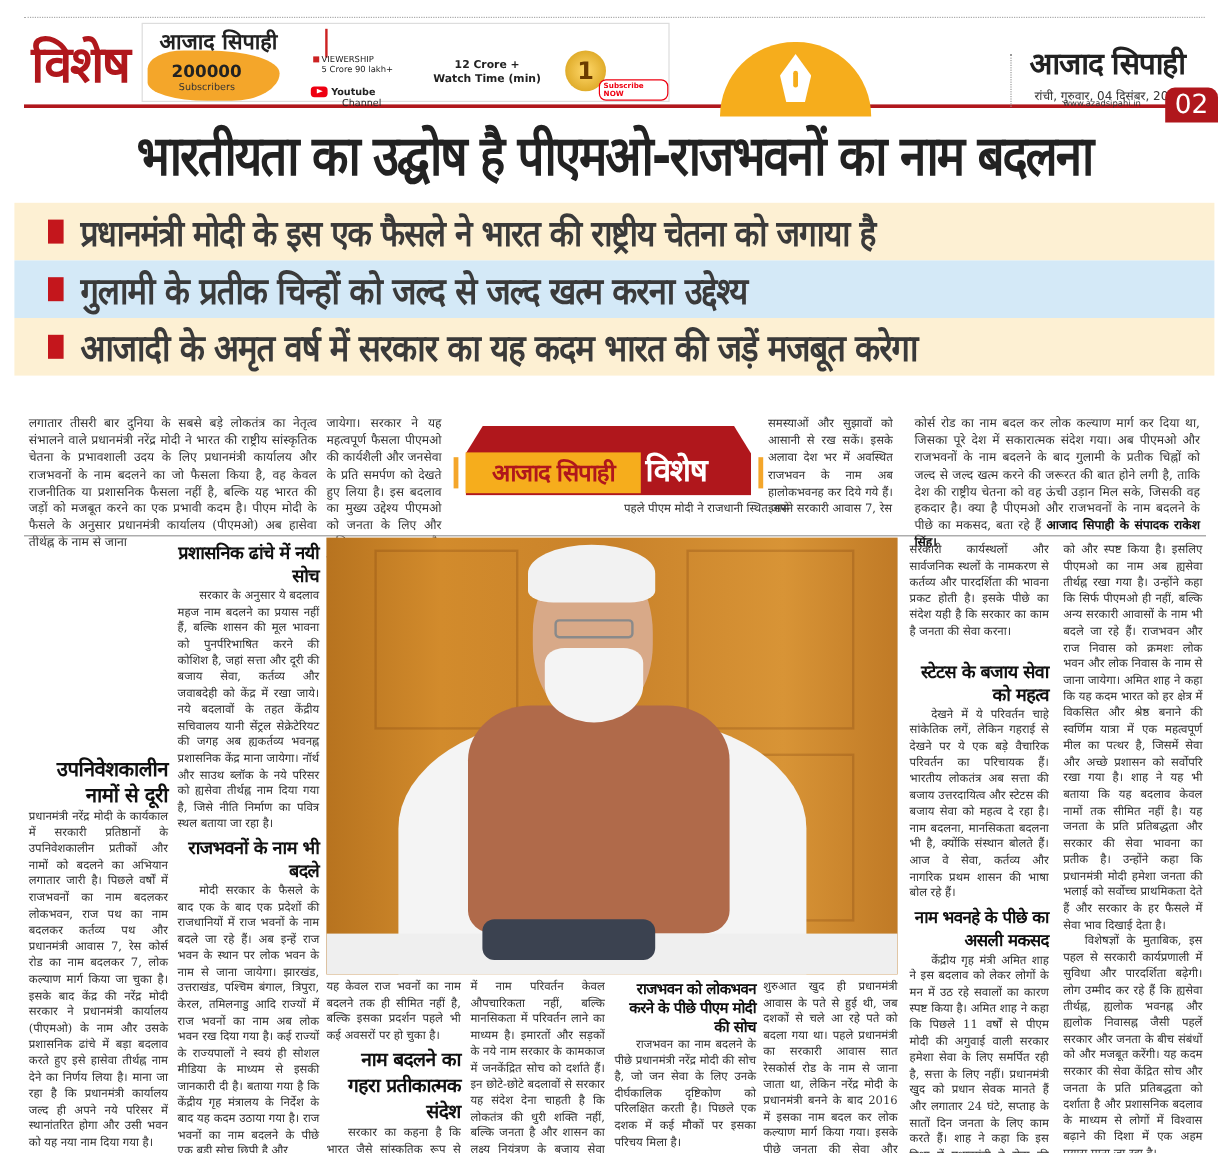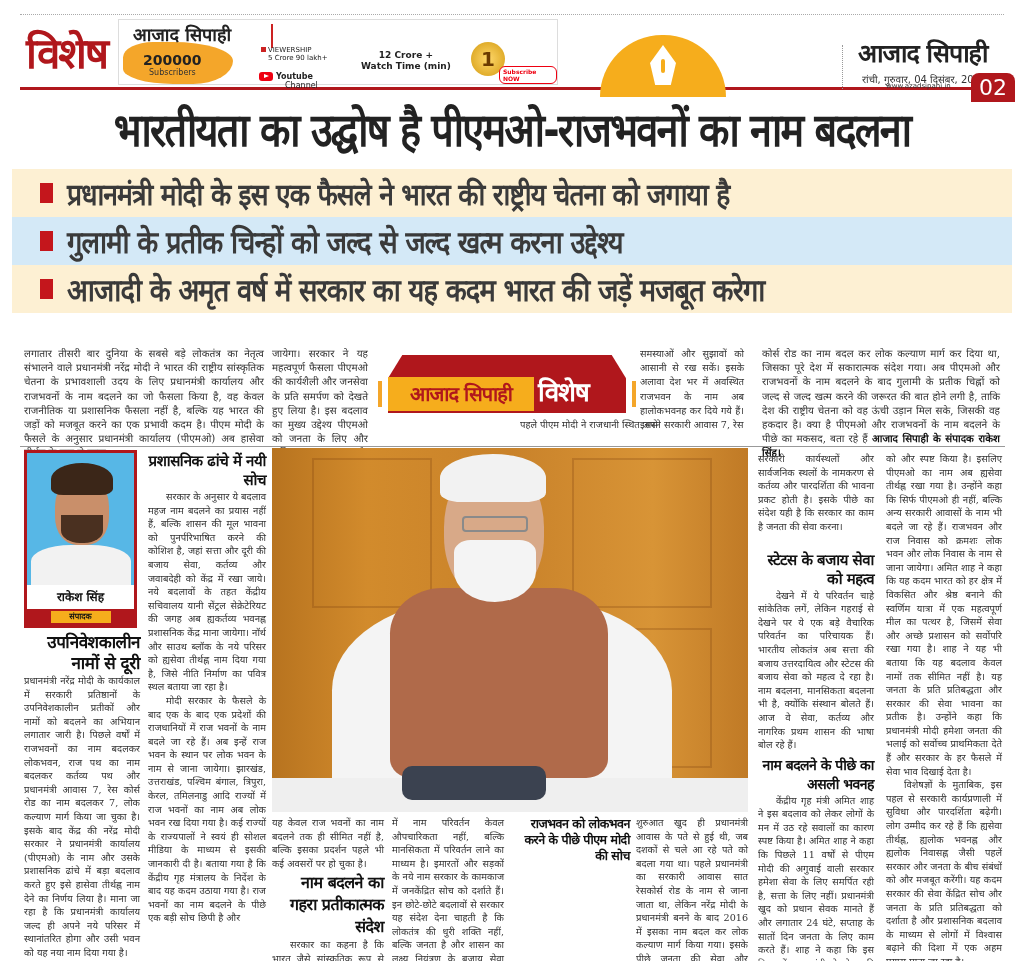--- a/index.html
+++ b/index.html
@@ -151,39 +151,30 @@
   <div class="special-logo">
     <div class="arch"></div>
     <div class="bar-l"></div>
     <div class="bar-r"></div>
     <div class="brand">आजाद सिपाही</div>
     <div class="vs">विशेष</div>
   </div>
 
   <div class="hr-red" style="left:20px;top:446px;width:985px;"></div>
 
-  <div class="editor-photo">
-    <div class="shirt"></div>
-    <div class="face"></div>
-    <div class="hair"></div>
-    <div class="beard"></div>
-    <div class="name-plate">राकेश सिंह</div>
-    <div class="role">
-        <span>संपादक</span>
-      </div>
-  </div>
 
   <div class="col" style="left:24px;top:632px;width:116px;">
     <div class="sub" style="font-size:17px;line-height:21px;">उपनिवेशकालीन नामों से दूरी</div>
     <p>प्रधानमंत्री नरेंद्र मोदी के कार्यकाल में सरकारी प्रतिष्ठानों के उपनिवेशकालीन प्रतीकों और नामों को बदलने का अभियान लगातार जारी है। पिछले वर्षों में राजभवनों का नाम बदलकर लोकभवन, राज पथ का नाम बदलकर कर्तव्य पथ और प्रधानमंत्री आवास 7, रेस कोर्स रोड का नाम बदलकर 7, लोक कल्याण मार्ग किया जा चुका है। इसके बाद केंद्र की नरेंद्र मोदी सरकार ने प्रधानमंत्री कार्यालय (पीएमओ) के नाम और उसके प्रशासनिक ढांचे में बड़ा बदलाव करते हुए इसे हासेवा तीर्थह्न नाम देने का निर्णय लिया है। माना जा रहा है कि प्रधानमंत्री कार्यालय जल्द ही अपने नये परिसर में स्थानांतरित होगा और उसी भवन को यह नया नाम दिया गया है।</p>
   </div>
 
   <div class="col" style="left:148px;top:452px;width:118px;">
     <div class="sub" style="font-size:15px;line-height:19px;">प्रशासनिक ढांचे में नयी सोच</div>
     <p class="ind">सरकार के अनुसार ये बदलाव महज नाम बदलने का प्रयास नहीं हैं, बल्कि शासन की मूल भावना को पुनर्परिभाषित करने की कोशिश है, जहां सत्ता और दूरी की बजाय सेवा, कर्तव्य और जवाबदेही को केंद्र में रखा जाये। नये बदलावों के तहत केंद्रीय सचिवालय यानी सेंट्रल सेक्रेटेरियट की जगह अब ह्यकर्तव्य भवनह्न प्रशासनिक केंद्र माना जायेगा। नॉर्थ और साउथ ब्लॉक के नये परिसर को ह्यसेवा तीर्थह्न नाम दिया गया है, जिसे नीति निर्माण का पवित्र स्थल बताया जा रहा है।</p>
+    <div class="sub" style="font-size:15px;line-height:19px;margin-top:4px;">राजभवनों के नाम भी बदले</div>
     <p class="ind">मोदी सरकार के फैसले के बाद एक के बाद एक प्रदेशों की राजधानियों में राज भवनों के नाम बदले जा रहे हैं। अब इन्हें राज भवन के स्थान पर लोक भवन के नाम से जाना जायेगा। झारखंड, उत्तराखंड, पश्चिम बंगाल, त्रिपुरा, केरल, तमिलनाडु आदि राज्यों में राज भवनों का नाम अब लोक भवन रख दिया गया है। कई राज्यों के राज्यपालों ने स्वयं ही सोशल मीडिया के माध्यम से इसकी जानकारी दी है। बताया गया है कि केंद्रीय गृह मंत्रालय के निर्देश के बाद यह कदम उठाया गया है। राज भवनों का नाम बदलने के पीछे एक बड़ी सोच छिपी है और</p>
   </div>
 
   <div class="modi-photo">
     <div class="panel" style="left:40px;top:10px;width:120px;height:150px;"></div>
     <div class="panel" style="left:300px;top:10px;width:140px;height:150px;"></div>
     <div class="panel" style="left:300px;top:180px;width:140px;height:140px;"></div>
     <div class="kurta"></div>
     <div class="jacket"></div>
     <div class="head"></div>
@@ -196,28 +187,29 @@
 
   <div class="col" style="left:272px;top:816px;width:112px;">
     <p>यह केवल राज भवनों का नाम बदलने तक ही सीमित नहीं है, बल्कि इसका प्रदर्शन पहले भी कई अवसरों पर हो चुका है।</p>
     <div class="sub" style="font-size:16px;line-height:22px;margin-top:2px;">नाम बदलने का गहरा प्रतीकात्मक संदेश</div>
     <p class="ind">सरकार का कहना है कि भारत जैसे सांस्कृतिक रूप से समृद्ध देश</p>
   </div>
   <div class="col" style="left:392px;top:816px;width:112px;">में नाम परिवर्तन केवल औपचारिकता नहीं, बल्कि मानसिकता में परिवर्तन लाने का माध्यम है। इमारतों और सड़कों के नये नाम सरकार के कामकाज में जनकेंद्रित सोच को दर्शाते हैं। इन छोटे-छोटे बदलावों से सरकार यह संदेश देना चाहती है कि लोकतंत्र की धुरी शक्ति नहीं, बल्कि जनता है और शासन का लक्ष्य नियंत्रण के बजाय सेवा होना चाहिए।</div>
 
   <div class="col" style="left:512px;top:816px;width:118px;">
     <div class="sub" style="font-size:12.5px;line-height:16px;">राजभवन को लोकभवन करने के पीछे पीएम मोदी की सोच</div>
+    <p class="ind">राजभवन का नाम बदलने के पीछे प्रधानमंत्री नरेंद्र मोदी की सोच है, जो जन सेवा के लिए उनके दीर्घकालिक दृष्टिकोण को परिलक्षित करती है। पिछले एक दशक में कई मौकों पर इसका परिचय मिला है।</p>
   </div>
   <div class="col" style="left:636px;top:816px;width:112px;">शुरुआत खुद ही प्रधानमंत्री आवास के पते से हुई थी, जब दशकों से चले आ रहे पते को बदला गया था। पहले प्रधानमंत्री का सरकारी आवास सात रेसकोर्स रोड के नाम से जाना जाता था, लेकिन नरेंद्र मोदी के प्रधानमंत्री बनने के बाद 2016 में इसका नाम बदल कर लोक कल्याण मार्ग किया गया। इसके पीछे जनता की सेवा और कल्याण का उद्देश्य है। प्रधानमंत्री नरेंद्र मोदी के नेतृत्व में</div>
 
   <div class="col" style="left:758px;top:452px;width:116px;">
     <p>सरकारी कार्यस्थलों और सार्वजनिक स्थलों के नामकरण से कर्तव्य और पारदर्शिता की भावना प्रकट होती है। इसके पीछे का संदेश यही है कि सरकार का काम है जनता की सेवा करना।</p>
     <div class="sub" style="font-size:15px;line-height:19px;margin-top:17px;">स्टेटस के बजाय सेवा को महत्व</div>
     <p class="ind">देखने में ये परिवर्तन चाहे सांकेतिक लगें, लेकिन गहराई से देखने पर ये एक बड़े वैचारिक परिवर्तन का परिचायक हैं। भारतीय लोकतंत्र अब सत्ता की बजाय उत्तरदायित्व और स्टेटस की बजाय सेवा को महत्व दे रहा है। नाम बदलना, मानसिकता बदलना भी है, क्योंकि संस्थान बोलते हैं। आज वे सेवा, कर्तव्य और नागरिक प्रथम शासन की भाषा बोल रहे हैं।</p>
-    <div class="sub" style="font-size:14px;line-height:19px;margin-top:4px;">नाम बदलने के पीछे का असली भवनह</div>
+    <div class="sub" style="font-size:14px;line-height:19px;margin-top:4px;">नाम भवनहे के पीछे का असली मकसद</div>
     <p class="ind">केंद्रीय गृह मंत्री अमित शाह ने इस बदलाव को लेकर लोगों के मन में उठ रहे सवालों का कारण स्पष्ट किया है। अमित शाह ने कहा कि पिछले 11 वर्षों से पीएम मोदी की अगुवाई वाली सरकार हमेशा सेवा के लिए समर्पित रही है, सत्ता के लिए नहीं। प्रधानमंत्री खुद को प्रधान सेवक मानते हैं और लगातार 24 घंटे, सप्ताह के सातों दिन जनता के लिए काम करते हैं। शाह ने कहा कि इस दिशा में प्रधानमंत्री ने सेवा की प्रतिबद्धता</p>
   </div>
 
   <div class="col" style="left:886px;top:452px;width:116px;">
     <p>को और स्पष्ट किया है। इसलिए पीएमओ का नाम अब ह्यसेवा तीर्थह्न रखा गया है। उन्होंने कहा कि सिर्फ पीएमओ ही नहीं, बल्कि अन्य सरकारी आवासों के नाम भी बदले जा रहे हैं। राजभवन और राज निवास को क्रमशः लोक भवन और लोक निवास के नाम से जाना जायेगा। अमित शाह ने कहा कि यह कदम भारत को हर क्षेत्र में विकसित और श्रेष्ठ बनाने की स्वर्णिम यात्रा में एक महत्वपूर्ण मील का पत्थर है, जिसमें सेवा और अच्छे प्रशासन को सर्वोपरि रखा गया है। शाह ने यह भी बताया कि यह बदलाव केवल नामों तक सीमित नहीं है। यह जनता के प्रति प्रतिबद्धता और सरकार की सेवा भावना का प्रतीक है। उन्होंने कहा कि प्रधानमंत्री मोदी हमेशा जनता की भलाई को सर्वोच्च प्राथमिकता देते हैं और सरकार के हर फैसले में सेवा भाव दिखाई देता है।</p>
     <p class="ind">विशेषज्ञों के मुताबिक, इस पहल से सरकारी कार्यप्रणाली में सुविधा और पारदर्शिता बढ़ेगी। लोग उम्मीद कर रहे हैं कि ह्यसेवा तीर्थह्न, ह्यलोक भवनह्न और ह्यलोक निवासह्न जैसी पहलें सरकार और जनता के बीच संबंधों को और मजबूत करेंगी। यह कदम सरकार की सेवा केंद्रित सोच और जनता के प्रति प्रतिबद्धता को दर्शाता है और प्रशासनिक बदलाव के माध्यम से लोगों में विश्वास बढ़ाने की दिशा में एक अहम प्रयास माना जा रहा है।</p>
   </div>
 </div>
 
 </body></html>

